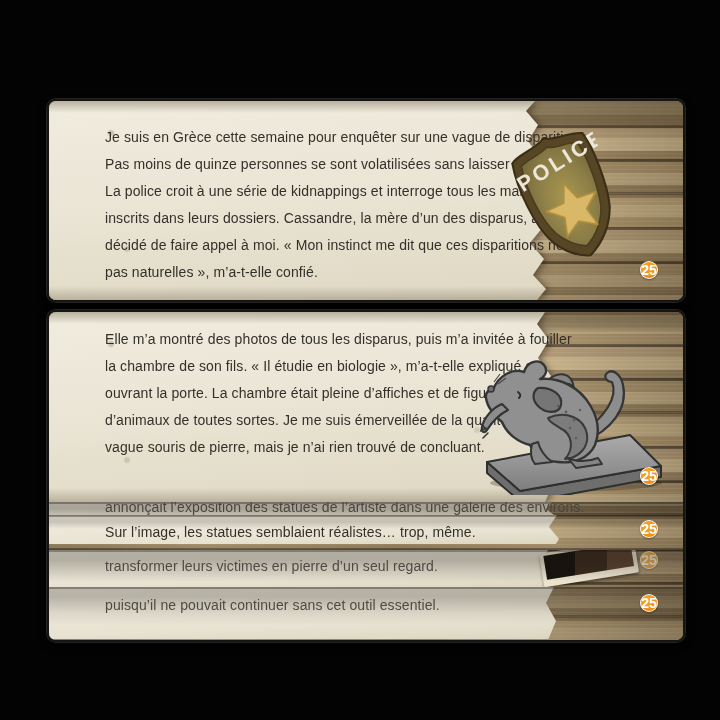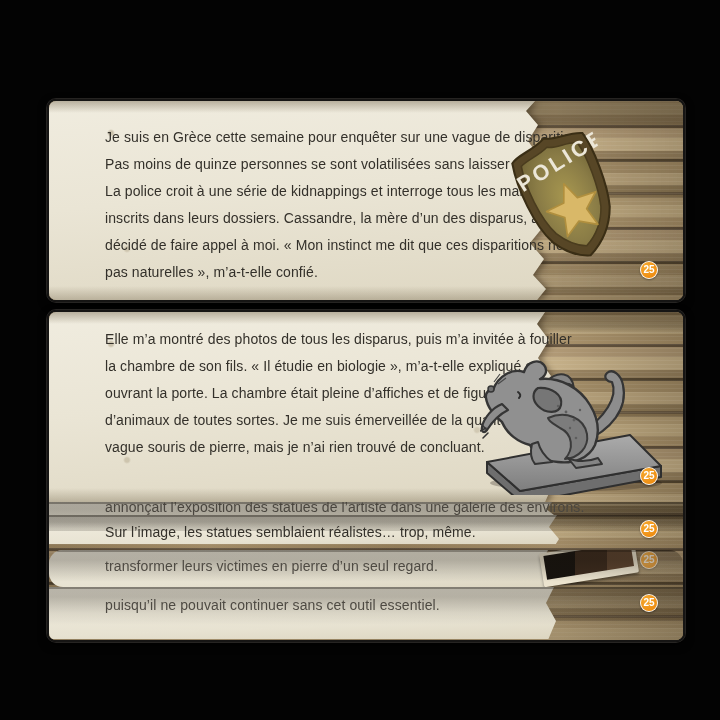--- a/index.html
+++ b/index.html
@@ -49,44 +49,44 @@
   .text-block{position:absolute;left:56px;z-index:6;}
   .story-line{height:27px;line-height:27px;white-space:nowrap;font-size:14px;
     letter-spacing:.1px;color:#33302a;font-weight:500;}
   .panel-1 .text-block{top:23px;}
   .panel-2 .text-block{top:14px;}
 
   
   .strip{position:absolute;left:0;width:100%;overflow:hidden;}
   .strip .spaper{position:absolute;left:0;top:0;width:520px;height:100%;
     background:linear-gradient(178deg,#f2eee1 0%,#e7e2d1 70%,#dcd5c0 100%);}
-  .strip-a{top:190px;height:29px;}
+  .strip-a{top:190px;height:14px;}
   .strip-a .spaper{clip-path:polygon(0 0,503px 0,497px 7px,505px 13px,0 13px);}
   .strip-b{top:203px;height:29px;}
   .strip-b .spaper{clip-path:polygon(0 0,508px 0,500px 12px,510px 24px,503px 35px,0 35px);}
-  .strip-c{top:238px;height:37px;border-radius:14px;}
+  .strip-c{top:238px;height:37px;}
   .strip-c .spaper{clip-path:polygon(0 0,499px 0,492px 14px,503px 28px,497px 37px,0 37px);}
   .strip-d{top:275px;height:52px;}
   .strip-d .spaper{clip-path:polygon(0 0,505px 0,497px 16px,507px 34px,499px 53px,0 53px);}
   .shade{position:absolute;inset:0;z-index:5;pointer-events:none;}
   .strip-a .shade{background:linear-gradient(180deg, rgba(22,17,10,.55) 0 2px, rgba(22,17,10,.32) 2px 7px, rgba(22,17,10,.16) 100%);}
   .strip-b .shade{background:linear-gradient(180deg, rgba(22,17,10,.45) 0 2px, rgba(22,17,10,.18) 2px 7px, rgba(22,17,10,0) 14px);}
   .strip-c .shade{background:linear-gradient(180deg, rgba(22,17,10,.50) 0 2px, rgba(22,17,10,.28) 2px 10px, rgba(22,17,10,.10) 24px, rgba(22,17,10,0) 32px);}
   .strip-d .shade{background:linear-gradient(180deg, rgba(22,17,10,.50) 0 2px, rgba(22,17,10,.26) 2px 10px, rgba(22,17,10,.08) 26px, rgba(22,17,10,0) 38px);}
   .strip .story-line{position:absolute;left:56px;z-index:6;}
   .strip-a .story-line{top:-8px;color:#4a463f;}
   .strip-b .story-line{top:4px;}
   .strip-c .story-line{top:3px;color:#4e4a43;}
   .strip-d .story-line{top:5px;color:#4e4a43;}
 
   
   .badge25{position:absolute;z-index:8;width:16px;height:16px;border-radius:50%;
     background:radial-gradient(circle at 35% 30%, #f6a92f, #ee8d12 75%);
     border:1.5px solid rgba(255,255,255,.92);
-    color:#fff;font-size:10px;font-weight:bold;text-align:center;line-height:16px;
+    color:#fff;font-size:14px;font-weight:bold;text-align:center;line-height:16px;
     box-shadow:0 1px 2px rgba(0,0,0,.35);}
   .badge25.dim{opacity:.5;}
 
   
   .police{position:absolute;left:470px;top:30px;z-index:7;transform:rotate(-22deg);}
   .police text{font-family:"Liberation Sans",sans-serif;font-weight:bold;font-size:21px;
     letter-spacing:3px;fill:#ece7d8;}
 
   
   .mouse{position:absolute;left:431px;top:38px;z-index:7;}

